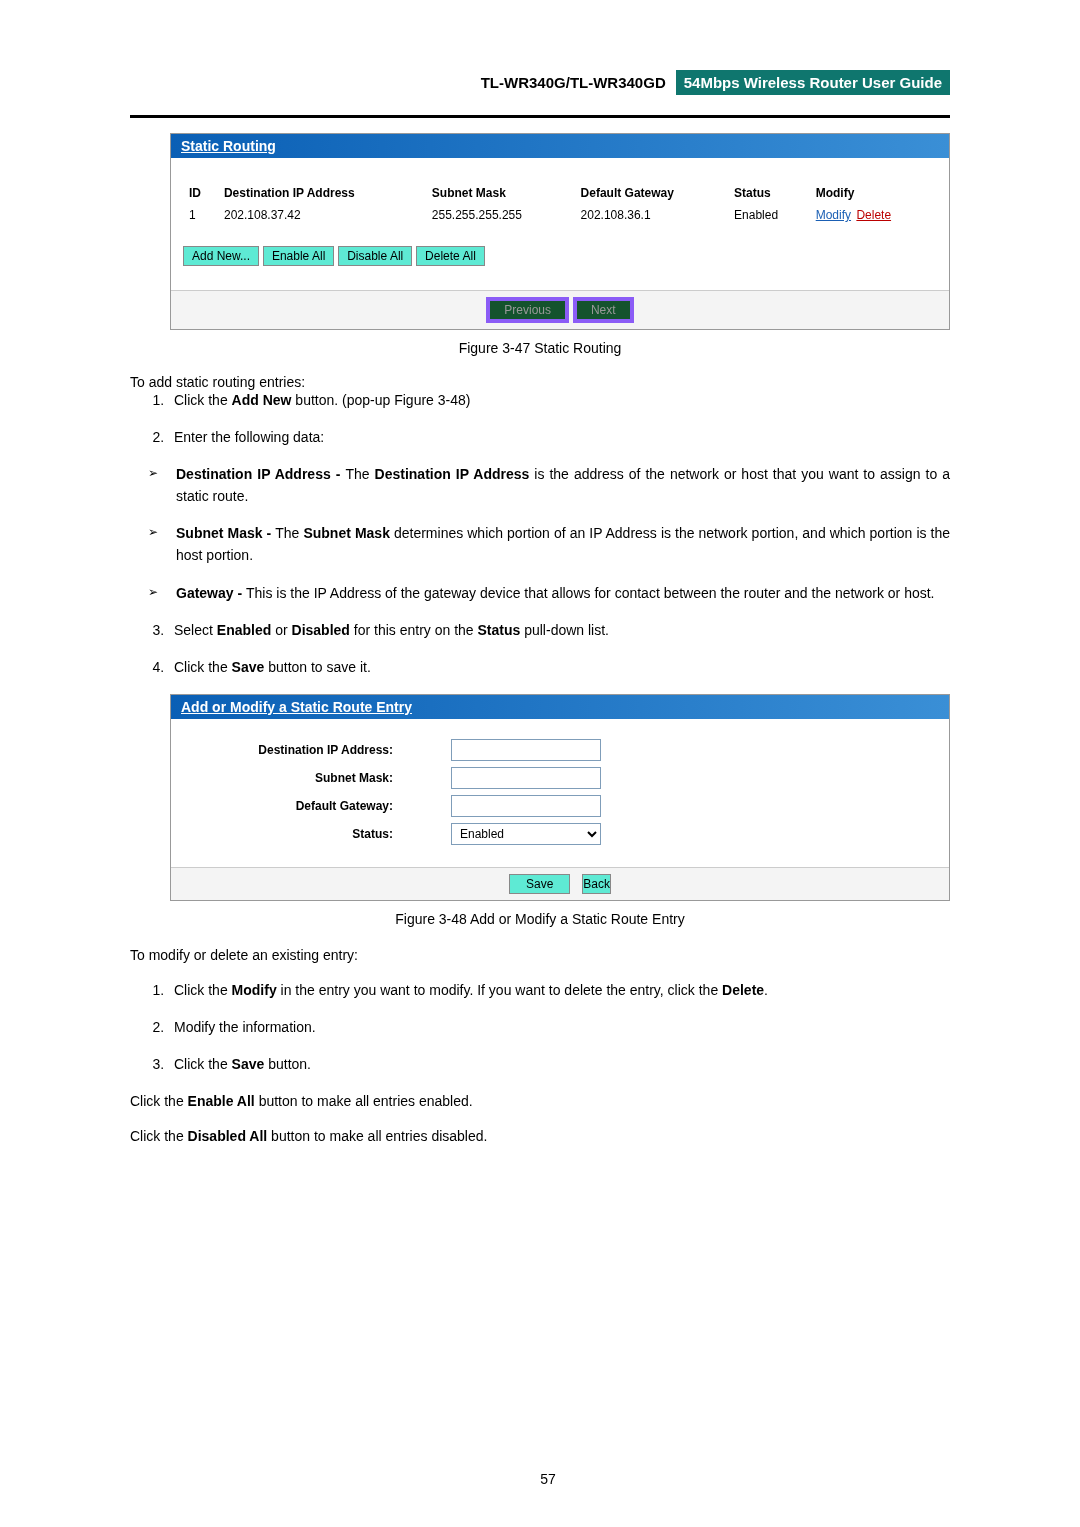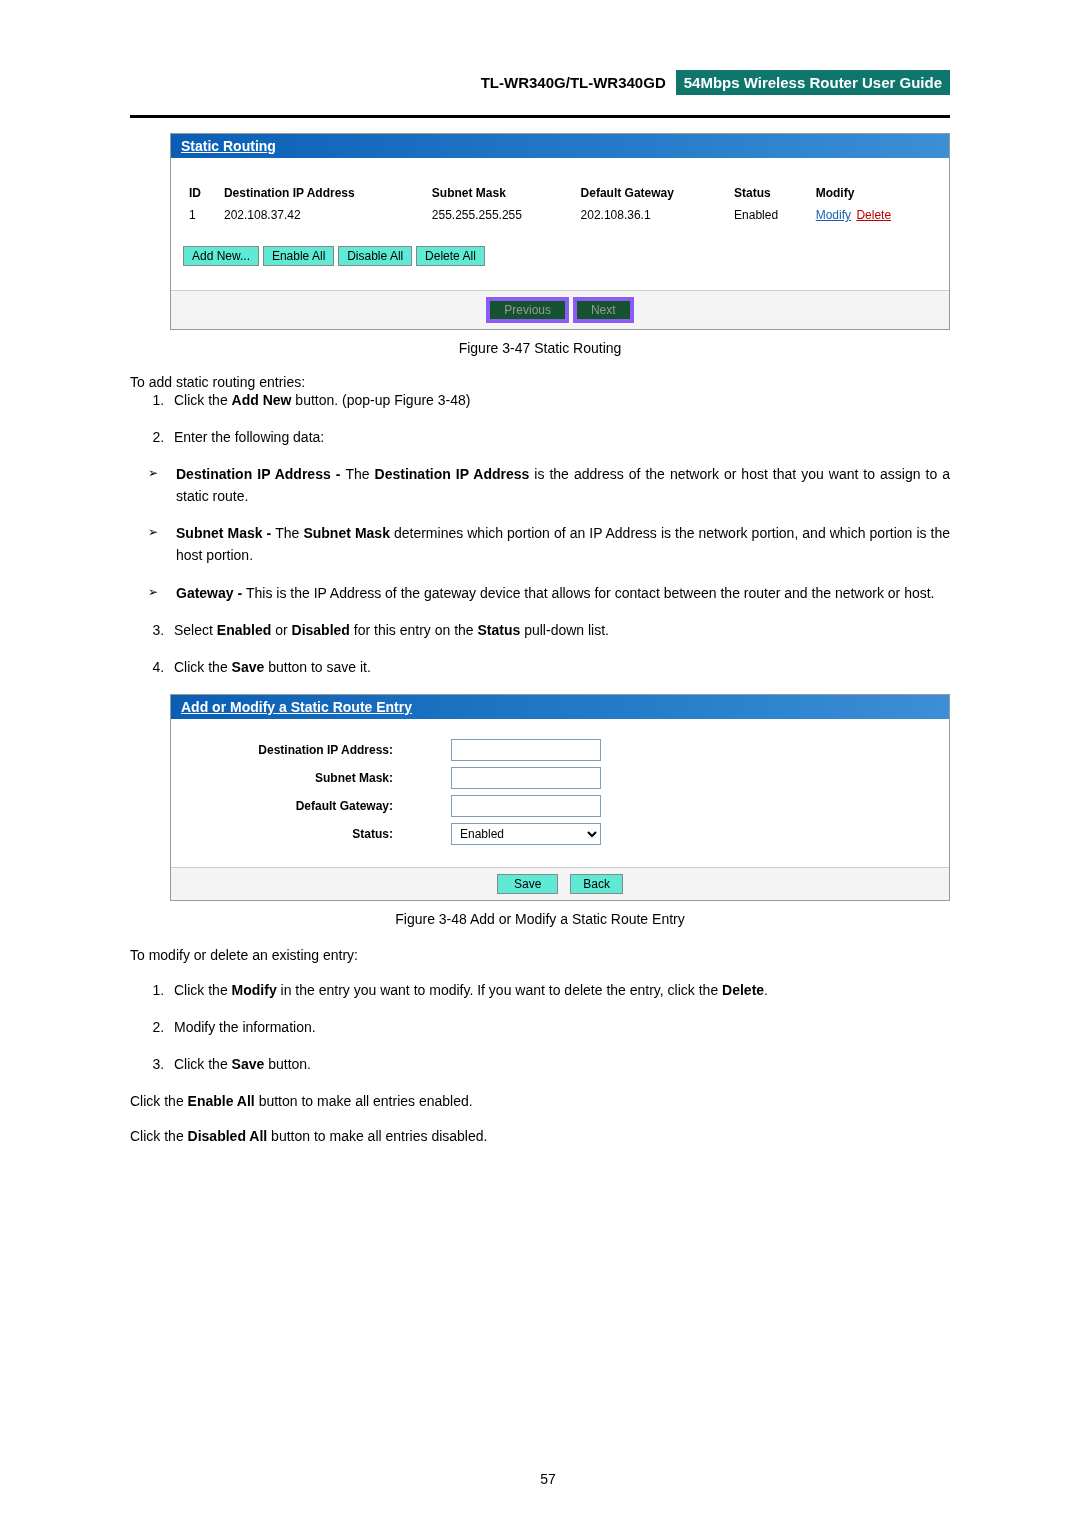--- a/index.html
+++ b/index.html
@@ -276,21 +276,21 @@
     </div>
     <div class="form-row">
       <div class="form-label">Status:</div>
       <select class="form-select">
         <option>Enabled</option>
       </select>
     </div>
   </div>
   <div class="panel-footer">
     <button class="btn" style="padding:2px 16px;">Save</button>
-    <button class="btn" style="padding:2px 12px; margin-left:8px;">Back</button>
+    <button class="btn" style="padding:2px 0; margin-left:8px;">Back</button>
   </div>
 </div>
 
 <div class="fig-caption">Figure 3-48 Add or Modify a Static Route Entry</div>
 
 <p class="para">To modify or delete an existing entry:</p>
 
 <ol class="num-list">
   <li>
     <span>Click the </span><span class="bold">Modify</span><span> in the entry you want to modify. If you want to delete the entry, click the </span><span class="bold">Delete</span><span>.</span>

